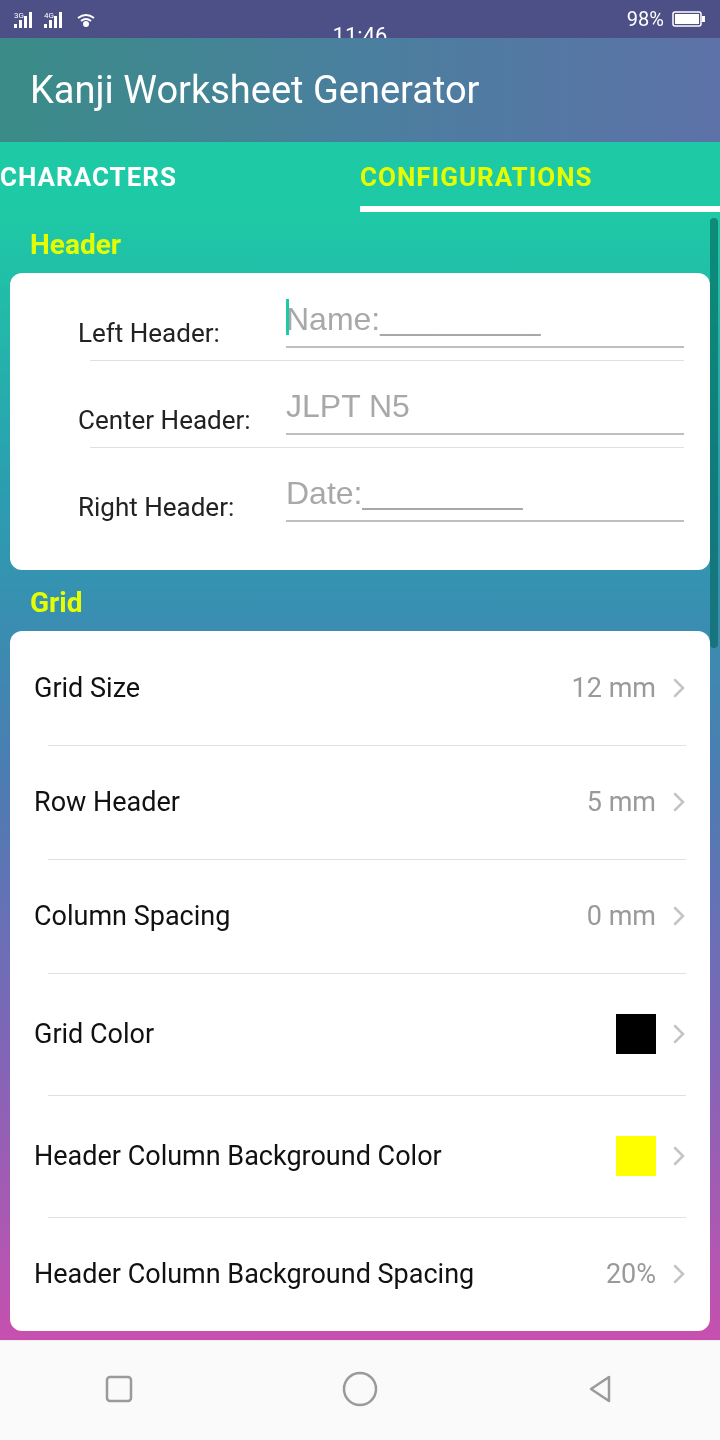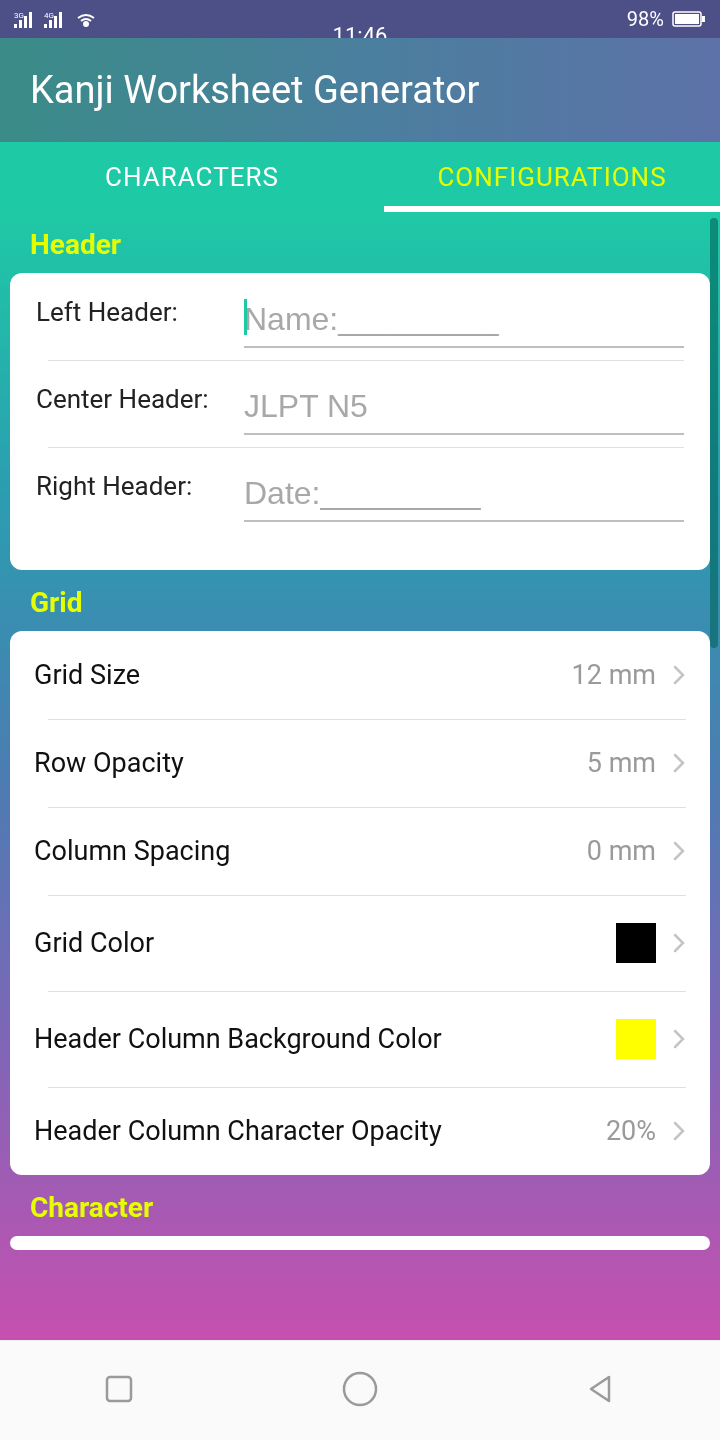--- a/index.html
+++ b/index.html
@@ -46,27 +46,25 @@
   
   .tabs {
     height: 70px;
     background: #1ec9a6;
     display: flex;
   }
   .tab {
     flex: 1;
     display: flex;
     align-items: center;
-    justify-content: center;
     font-size: 26px;
-    font-weight: 400;
+    font-weight: 700;
     letter-spacing: 1px;
     color: #fff;
     position: relative;
-    margin-left: 24px;
   }
   .tab.active { color: #e6ff00; }
   .tab.active::after {
     content: '';
     position: absolute;
     bottom: 0; left: 0; right: 0;
     height: 6px;
     background: #fff;
   }
 
@@ -97,23 +95,24 @@
   .card {
     background: #fff;
     margin: 0 10px;
     border-radius: 12px;
     overflow: hidden;
   }
 
   
   .form-row {
     display: flex;
-    align-items: flex-start;
+    align-items: flex-end;
     padding: 24px 26px 12px;
     position: relative;
+    margin-left: 42px;
   }
   .form-row + .form-row::before {
     content: '';
     position: absolute;
     top: 0; left: 38px; right: 26px;
     height: 1px;
     background: #e0e0e0;
   }
   .form-label {
     width: 208px;
@@ -139,21 +138,21 @@
     position: absolute;
     left: 0; top: 2px;
     width: 3px; height: 36px;
     background: #1ec9a6;
   }
 
   
   .list-row {
     display: flex;
     align-items: center;
-    padding: 28px 24px;
+    padding: 41px 24px;
     position: relative;
   }
   .list-row + .list-row::before {
     content: '';
     position: absolute;
     top: 0; left: 38px; right: 24px;
     height: 1px;
     background: #e0e0e0;
   }
   .list-label {
@@ -275,21 +274,21 @@
       <div class="list-row">
         <div class="list-label">Grid Size</div>
         <div class="list-value">12 mm</div>
         <span class="chevron">
             <svg width="14" height="24" viewBox="0 0 14 24">
               <path d="M3 4 L11 12 L3 20" stroke="#c4c4c4" stroke-width="2.5" fill="none" stroke-linecap="round"></path>
             </svg>
           </span>
       </div>
       <div class="list-row">
-        <div class="list-label">Row Opacity</div>
+        <div class="list-label">Row Header</div>
         <div class="list-value">5 mm</div>
         <span class="chevron">
             <svg width="14" height="24" viewBox="0 0 14 24">
               <path d="M3 4 L11 12 L3 20" stroke="#c4c4c4" stroke-width="2.5" fill="none" stroke-linecap="round"></path>
             </svg>
           </span>
       </div>
       <div class="list-row">
         <div class="list-label">Column Spacing</div>
         <div class="list-value">0 mm</div>
@@ -311,21 +310,21 @@
       <div class="list-row">
         <div class="list-label">Header Column Background Color</div>
         <div class="color-swatch" style="background:#ffff00"></div>
         <span class="chevron">
             <svg width="14" height="24" viewBox="0 0 14 24">
               <path d="M3 4 L11 12 L3 20" stroke="#c4c4c4" stroke-width="2.5" fill="none" stroke-linecap="round"></path>
             </svg>
           </span>
       </div>
       <div class="list-row">
-        <div class="list-label">Header Column Character Opacity</div>
+        <div class="list-label">Header Column Background Spacing</div>
         <div class="list-value">20%</div>
         <span class="chevron">
             <svg width="14" height="24" viewBox="0 0 14 24">
               <path d="M3 4 L11 12 L3 20" stroke="#c4c4c4" stroke-width="2.5" fill="none" stroke-linecap="round"></path>
             </svg>
           </span>
       </div>
     </div>
 
     <div class="section-title">Character</div>

